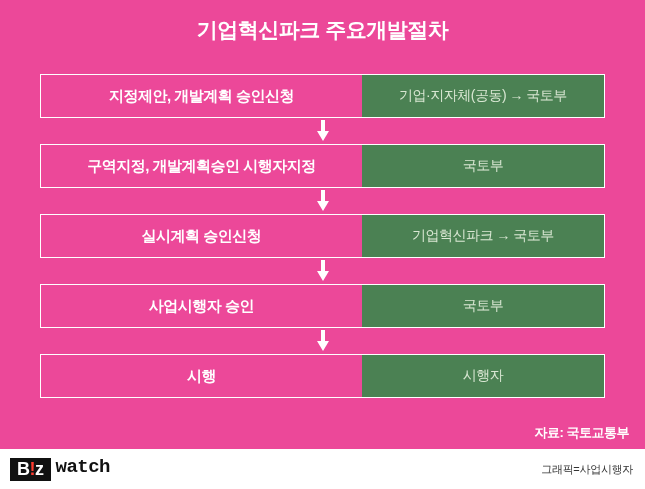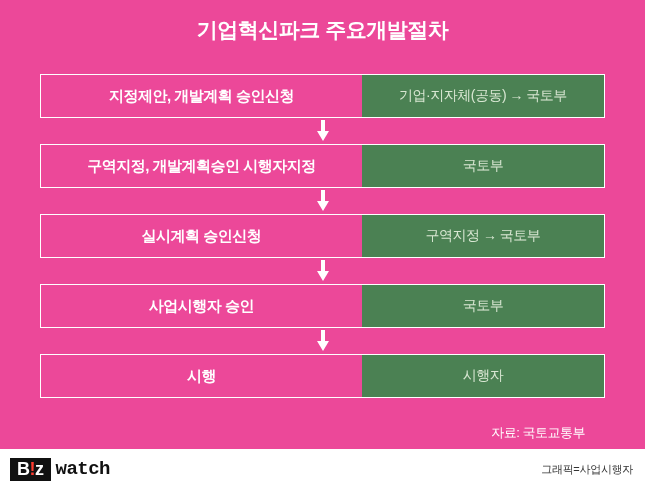--- a/index.html
+++ b/index.html
@@ -87,42 +87,42 @@
     left: 0;
     top: 11px;
     width: 0;
     height: 0;
     border-left: 6px solid transparent;
     border-right: 6px solid transparent;
     border-top: 10px solid #ffffff;
   }
   .source {
     text-align: right;
-    padding: 10px 60px 0 0;
+    padding: 10px 16px 0 0;
     color: #ffffff;
     font-size: 13px;
-    font-weight: normal;
+    font-weight: bold;
     letter-spacing: -0.5px;
   }
   .footer {
     position: absolute;
     left: 0;
     bottom: 0;
     width: 645px;
     height: 40px;
     background: #ffffff;
     display: flex;
     align-items: center;
     justify-content: space-between;
     box-sizing: border-box;
     padding: 0 12px 0 10px;
   }
   .logo {
     display: flex;
-    align-items: center;
+    align-items: flex-start;
   }
   .logo-mark {
     background: #111111;
     color: #ffffff;
     font-size: 18px;
     font-weight: bold;
     padding: 2px 7px 3px 7px;
     letter-spacing: -0.5px;
     line-height: 1;
   }
@@ -172,21 +172,21 @@
 
     <div class="arrow-wrap">
       <div class="arrow">
         <div class="stem"></div>
         <div class="head"></div>
       </div>
     </div>
 
     <div class="step-row">
       <div class="step-label">실시계획 승인신청</div>
-      <div class="step-actor">구역지정 → 국토부</div>
+      <div class="step-actor">기업혁신파크 → 국토부</div>
     </div>
 
     <div class="arrow-wrap">
       <div class="arrow">
         <div class="stem"></div>
         <div class="head"></div>
       </div>
     </div>
 
     <div class="step-row">

